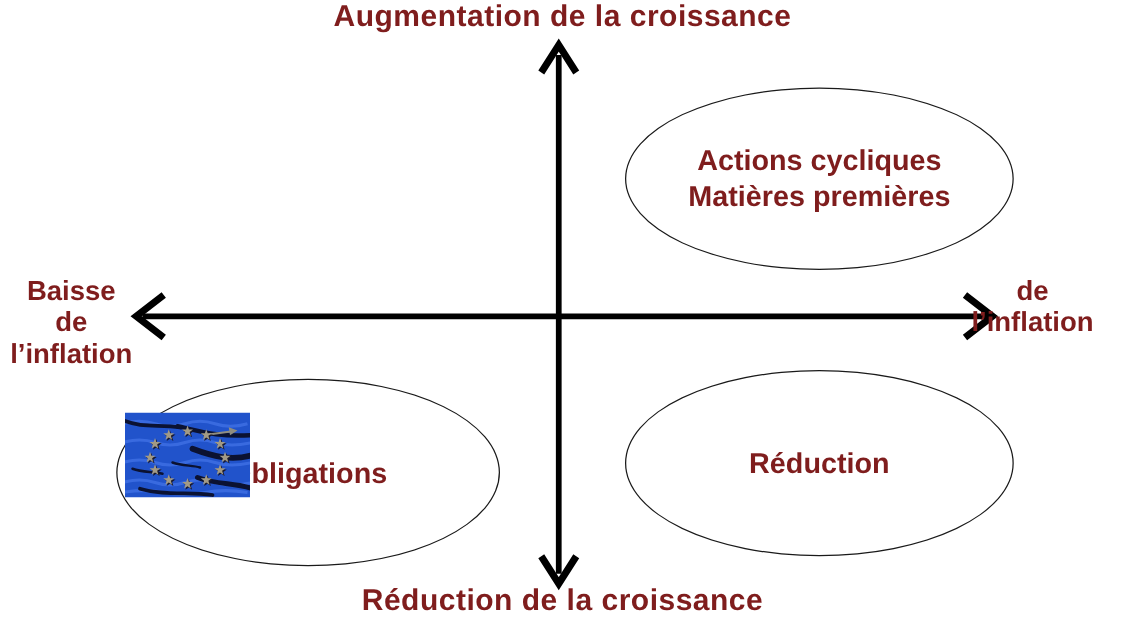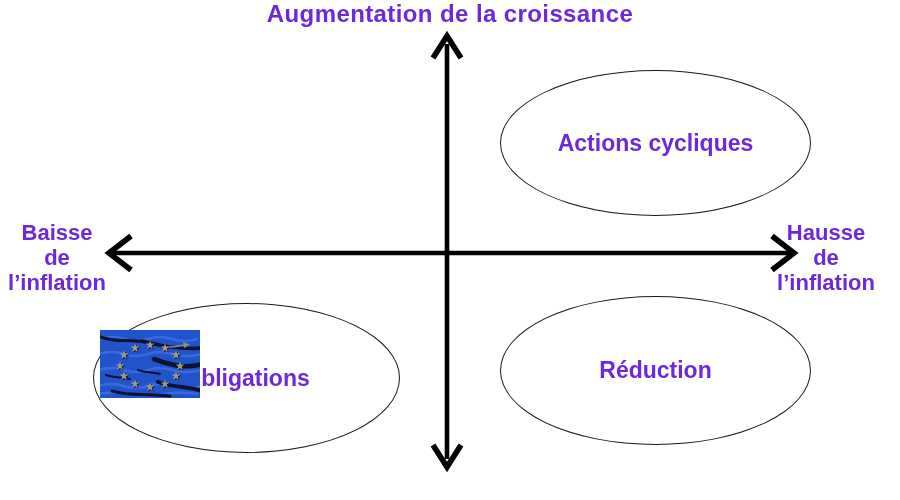--- a/index.html
+++ b/index.html
@@ -7,21 +7,21 @@
     padding: 0;
     background: #ffffff;
     font-family: "Liberation Sans", "DejaVu Sans", sans-serif;
   }
   .canvas {
     position: relative;
     width: 900px;
     height: 500px;
     background: #ffffff;
     overflow: hidden;
-    color: #6d28d9;
+    color: #7f1d1d;
   }
   .axes-svg {
     position: absolute;
     left: 0; top: 0;
     width: 900px; height: 500px;
     z-index: 1;
   }
   .ellipse {
     position: absolute;
     border: 1.6px solid #1a1a1a;
@@ -89,36 +89,37 @@
     </g>
     <g stroke="#000000" stroke-width="5.6" fill="none" stroke-linecap="butt" stroke-linejoin="miter">
       <polyline points="433,58 447,36 461,58"></polyline>
       <polyline points="433,445 447,467 461,445"></polyline>
       <polyline points="131,236 109,253 131,270"></polyline>
       <polyline points="772,236 794,253 772,270"></polyline>
     </g>
   </svg>
 
   <div class="axis-title top">Augmentation de la croissance</div>
+  <div class="axis-title bottom">Réduction de la croissance</div>
 
   <div class="axis-side-label left">
     <div>Baisse</div>
     <div>de</div>
     <div>l’inflation</div>
   </div>
 
   <div class="axis-side-label right">
-    <div>Hausse</div>
     <div>de</div>
     <div>l’inflation</div>
   </div>
 
 
   <div class="ellipse quad-tr">
     <div class="label">Actions cycliques</div>
+    <div class="label">Matières premières</div>
   </div>
 
   <div class="ellipse quad-bl">
     <div class="label">Obligations</div>
   </div>
 
   <div class="ellipse quad-br">
     <div class="label">Réduction</div>
   </div>
 

